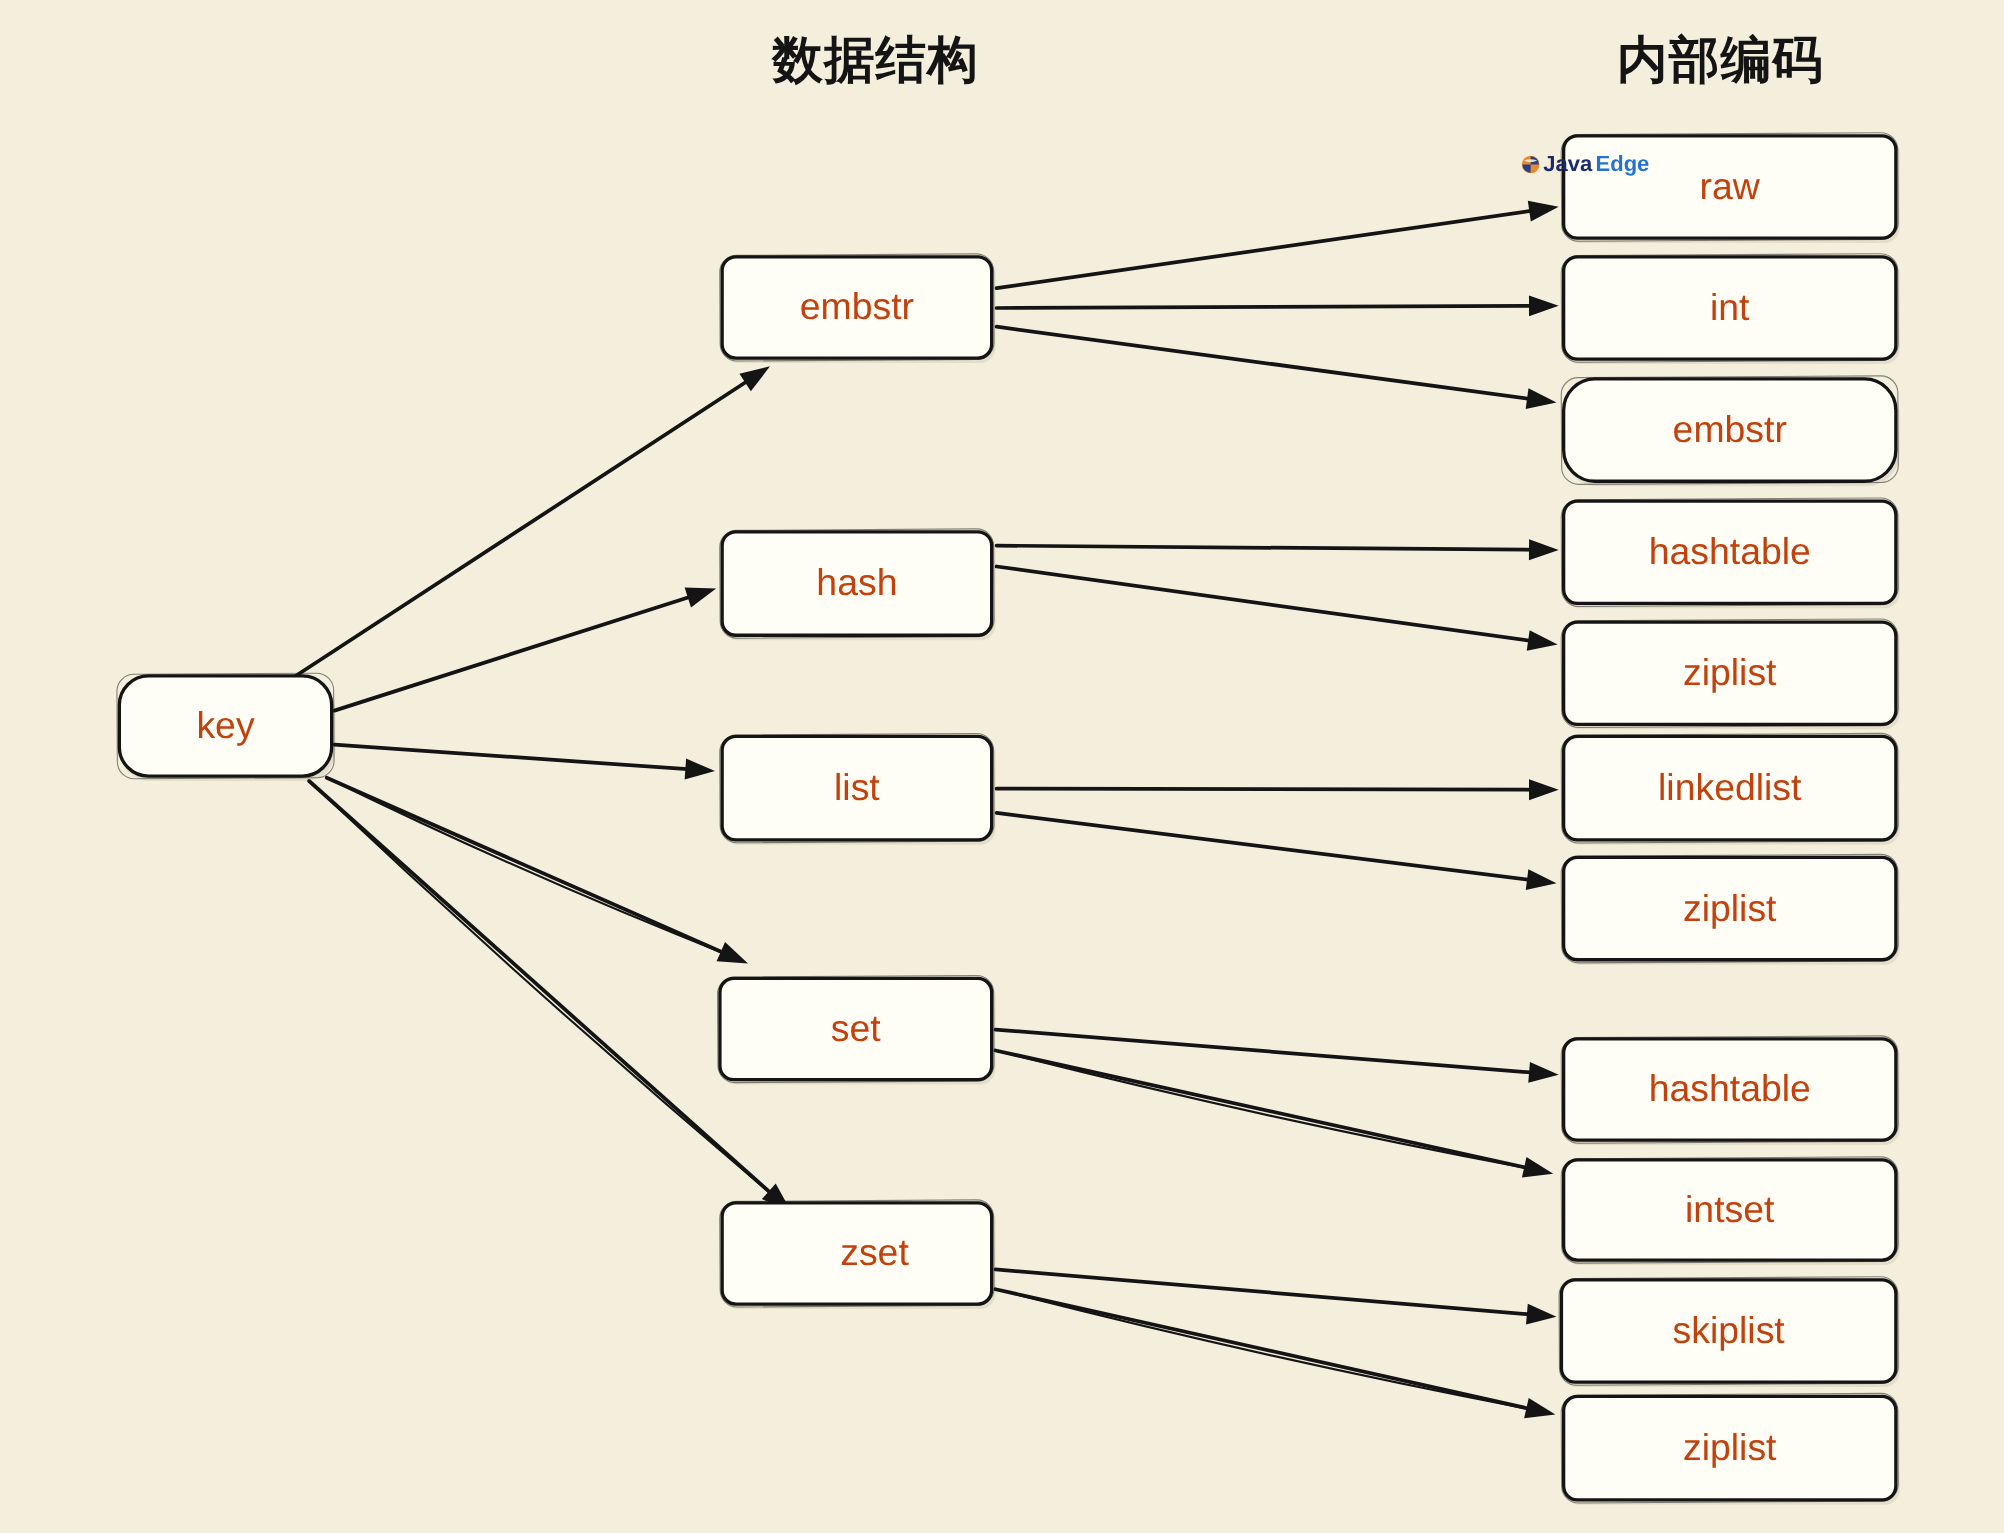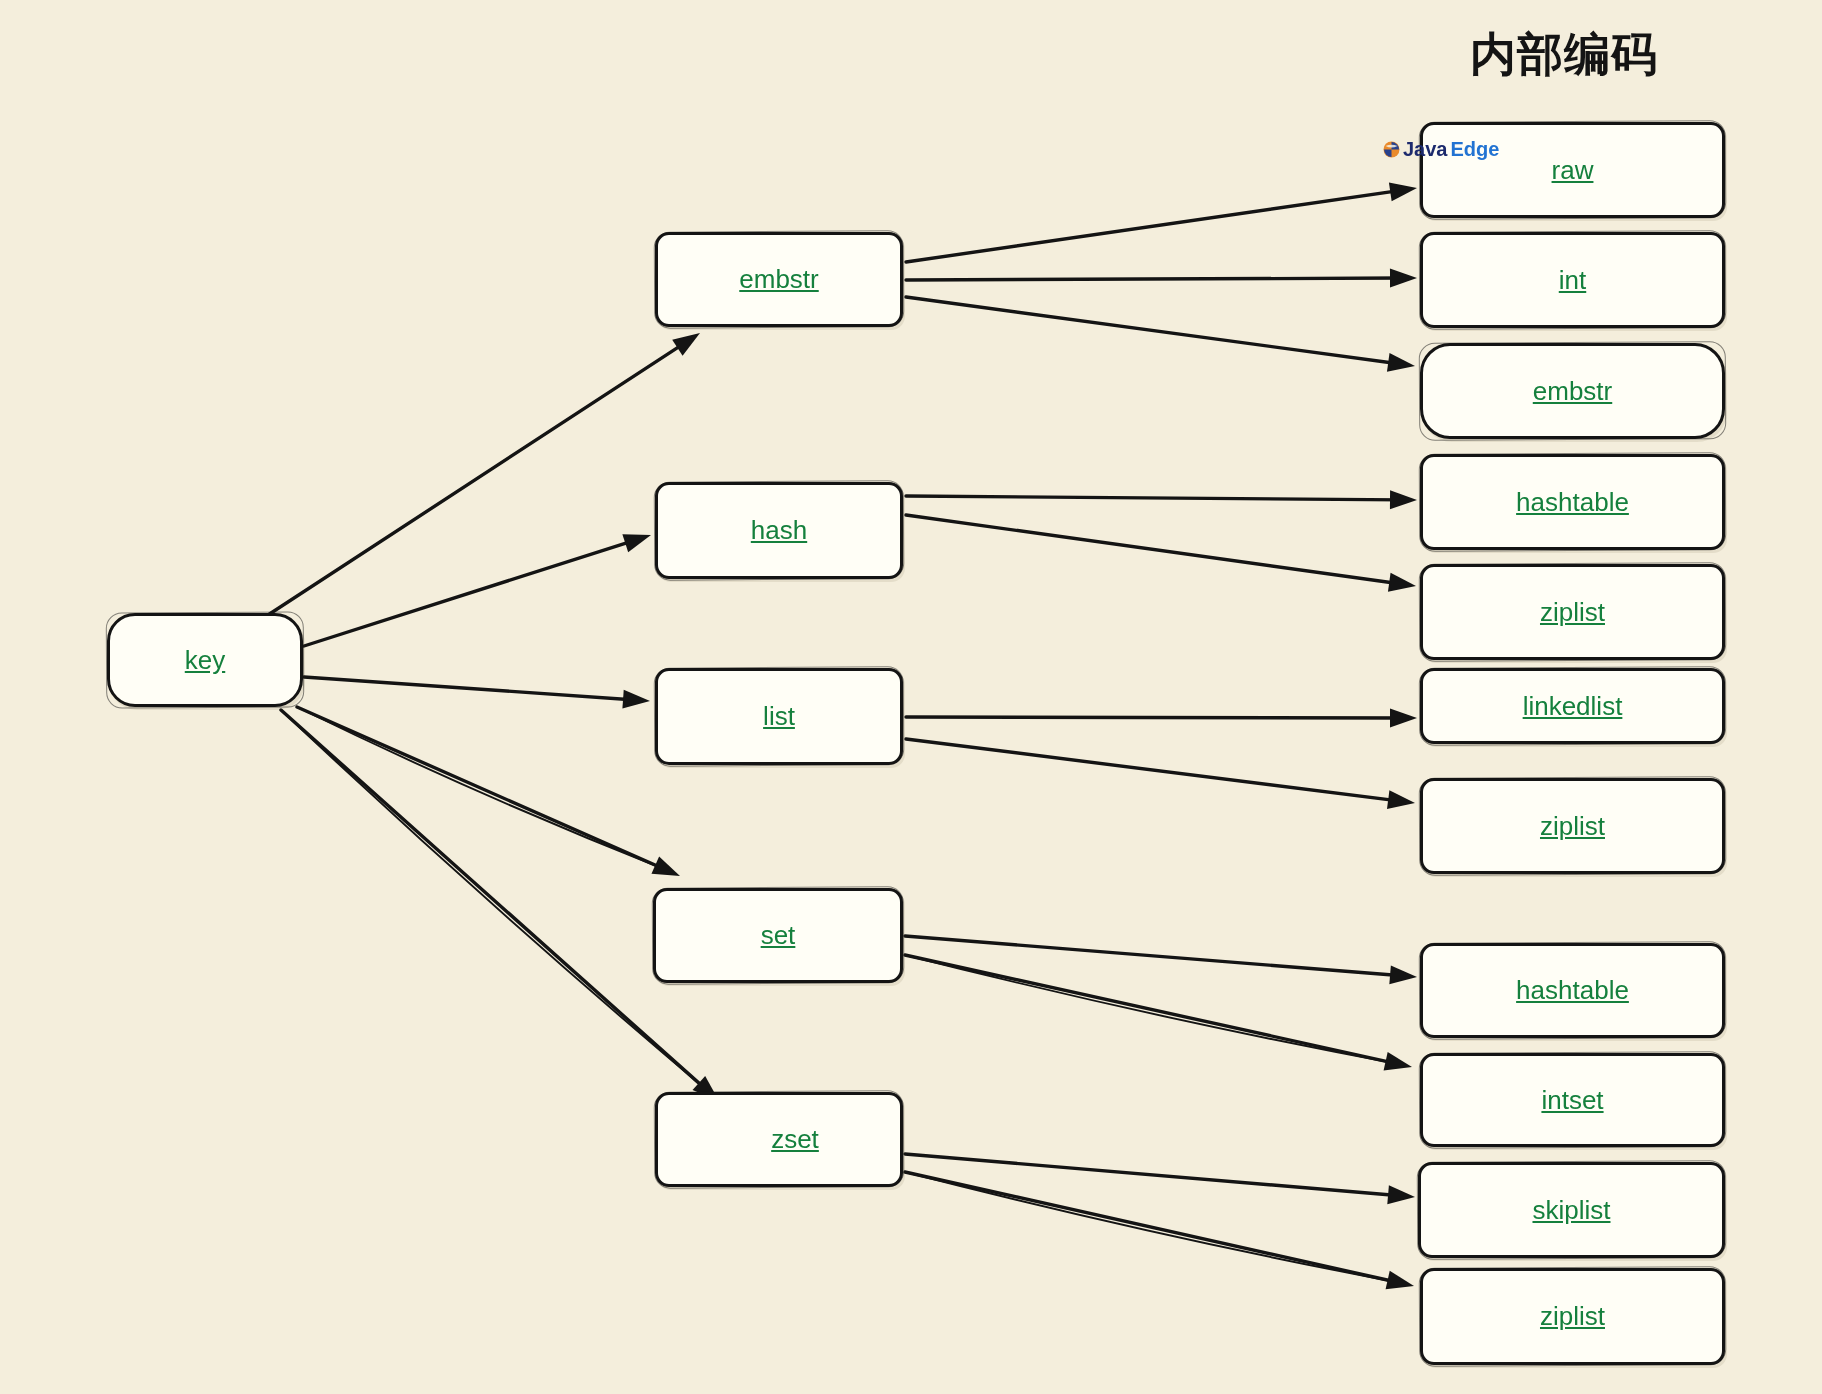--- a/index.html
+++ b/index.html
@@ -40,24 +40,23 @@
   .node::after {
     content: "";
     position: absolute;
     inset: -4px;
     border: 1.6px solid rgba(20, 20, 20, 0.5);
     border-radius: 16px;
     transform: rotate(-0.35deg);
     pointer-events: none;
   }
   .node-label {
-    font-size: 26px;
-    color: #15803d;
+    font-size: 34px;
+    color: #c2410c;
     white-space: nowrap;
-    text-decoration: underline;
   }
 
   svg.arrows {
     position: absolute;
     left: 0; top: 0;
     width: 1822px; height: 1394px;
     pointer-events: none;
   }
 
   .watermark {
@@ -72,20 +71,21 @@
     white-space: nowrap;
   }
   .wm-java { color: #1c2a6d; }
   .wm-edge { color: #2273d2; }
 </style>
 </head>
 <body>
 
 <div class="stage">
 
+  <div class="col-title title-left">数据结构</div>
   <div class="col-title title-right">内部编码</div>
 
   <svg class="arrows" viewBox="0 0 1822 1394" xmlns="http://www.w3.org/2000/svg">
       <g>
         <path d="M 268 615 L 687.5649196170297 341.1173441388834" fill="none" stroke="#141414" stroke-width="3.4" stroke-linecap="round"></path>
         <polygon points="700,333 682.5836766989355,355.7139094537422 672.1978491811722,339.80370559674304" fill="#141414"></polygon>
       </g>
       <g>
         <path d="M 304 646 L 636.8560282173911 539.524440541411" fill="none" stroke="#141414" stroke-width="3.4" stroke-linecap="round"></path>
         <polygon points="651,535 628.1781109099638,552.2745876466586 622.3892644260038,534.1779234130174" fill="#141414"></polygon>
@@ -191,21 +191,21 @@
   </div>
   <div class="node" style="left:1420px; top:343px; width:305px; height:96px;border-radius:30px;">
     <span class="node-label">embstr</span>
   </div>
   <div class="node" style="left:1420px; top:454px; width:305px; height:96px;">
     <span class="node-label">hashtable</span>
   </div>
   <div class="node" style="left:1420px; top:564px; width:305px; height:96px;">
     <span class="node-label">ziplist</span>
   </div>
-  <div class="node" style="left:1420px; top:668px; width:305px; height:76px;">
+  <div class="node" style="left:1420px; top:668px; width:305px; height:97px;">
     <span class="node-label">linkedlist</span>
   </div>
   <div class="node" style="left:1420px; top:778px; width:305px; height:96px;">
     <span class="node-label">ziplist</span>
   </div>
   <div class="node" style="left:1420px; top:943px; width:305px; height:95px;">
     <span class="node-label">hashtable</span>
   </div>
   <div class="node" style="left:1420px; top:1053px; width:305px; height:94px;">
     <span class="node-label">intset</span>

